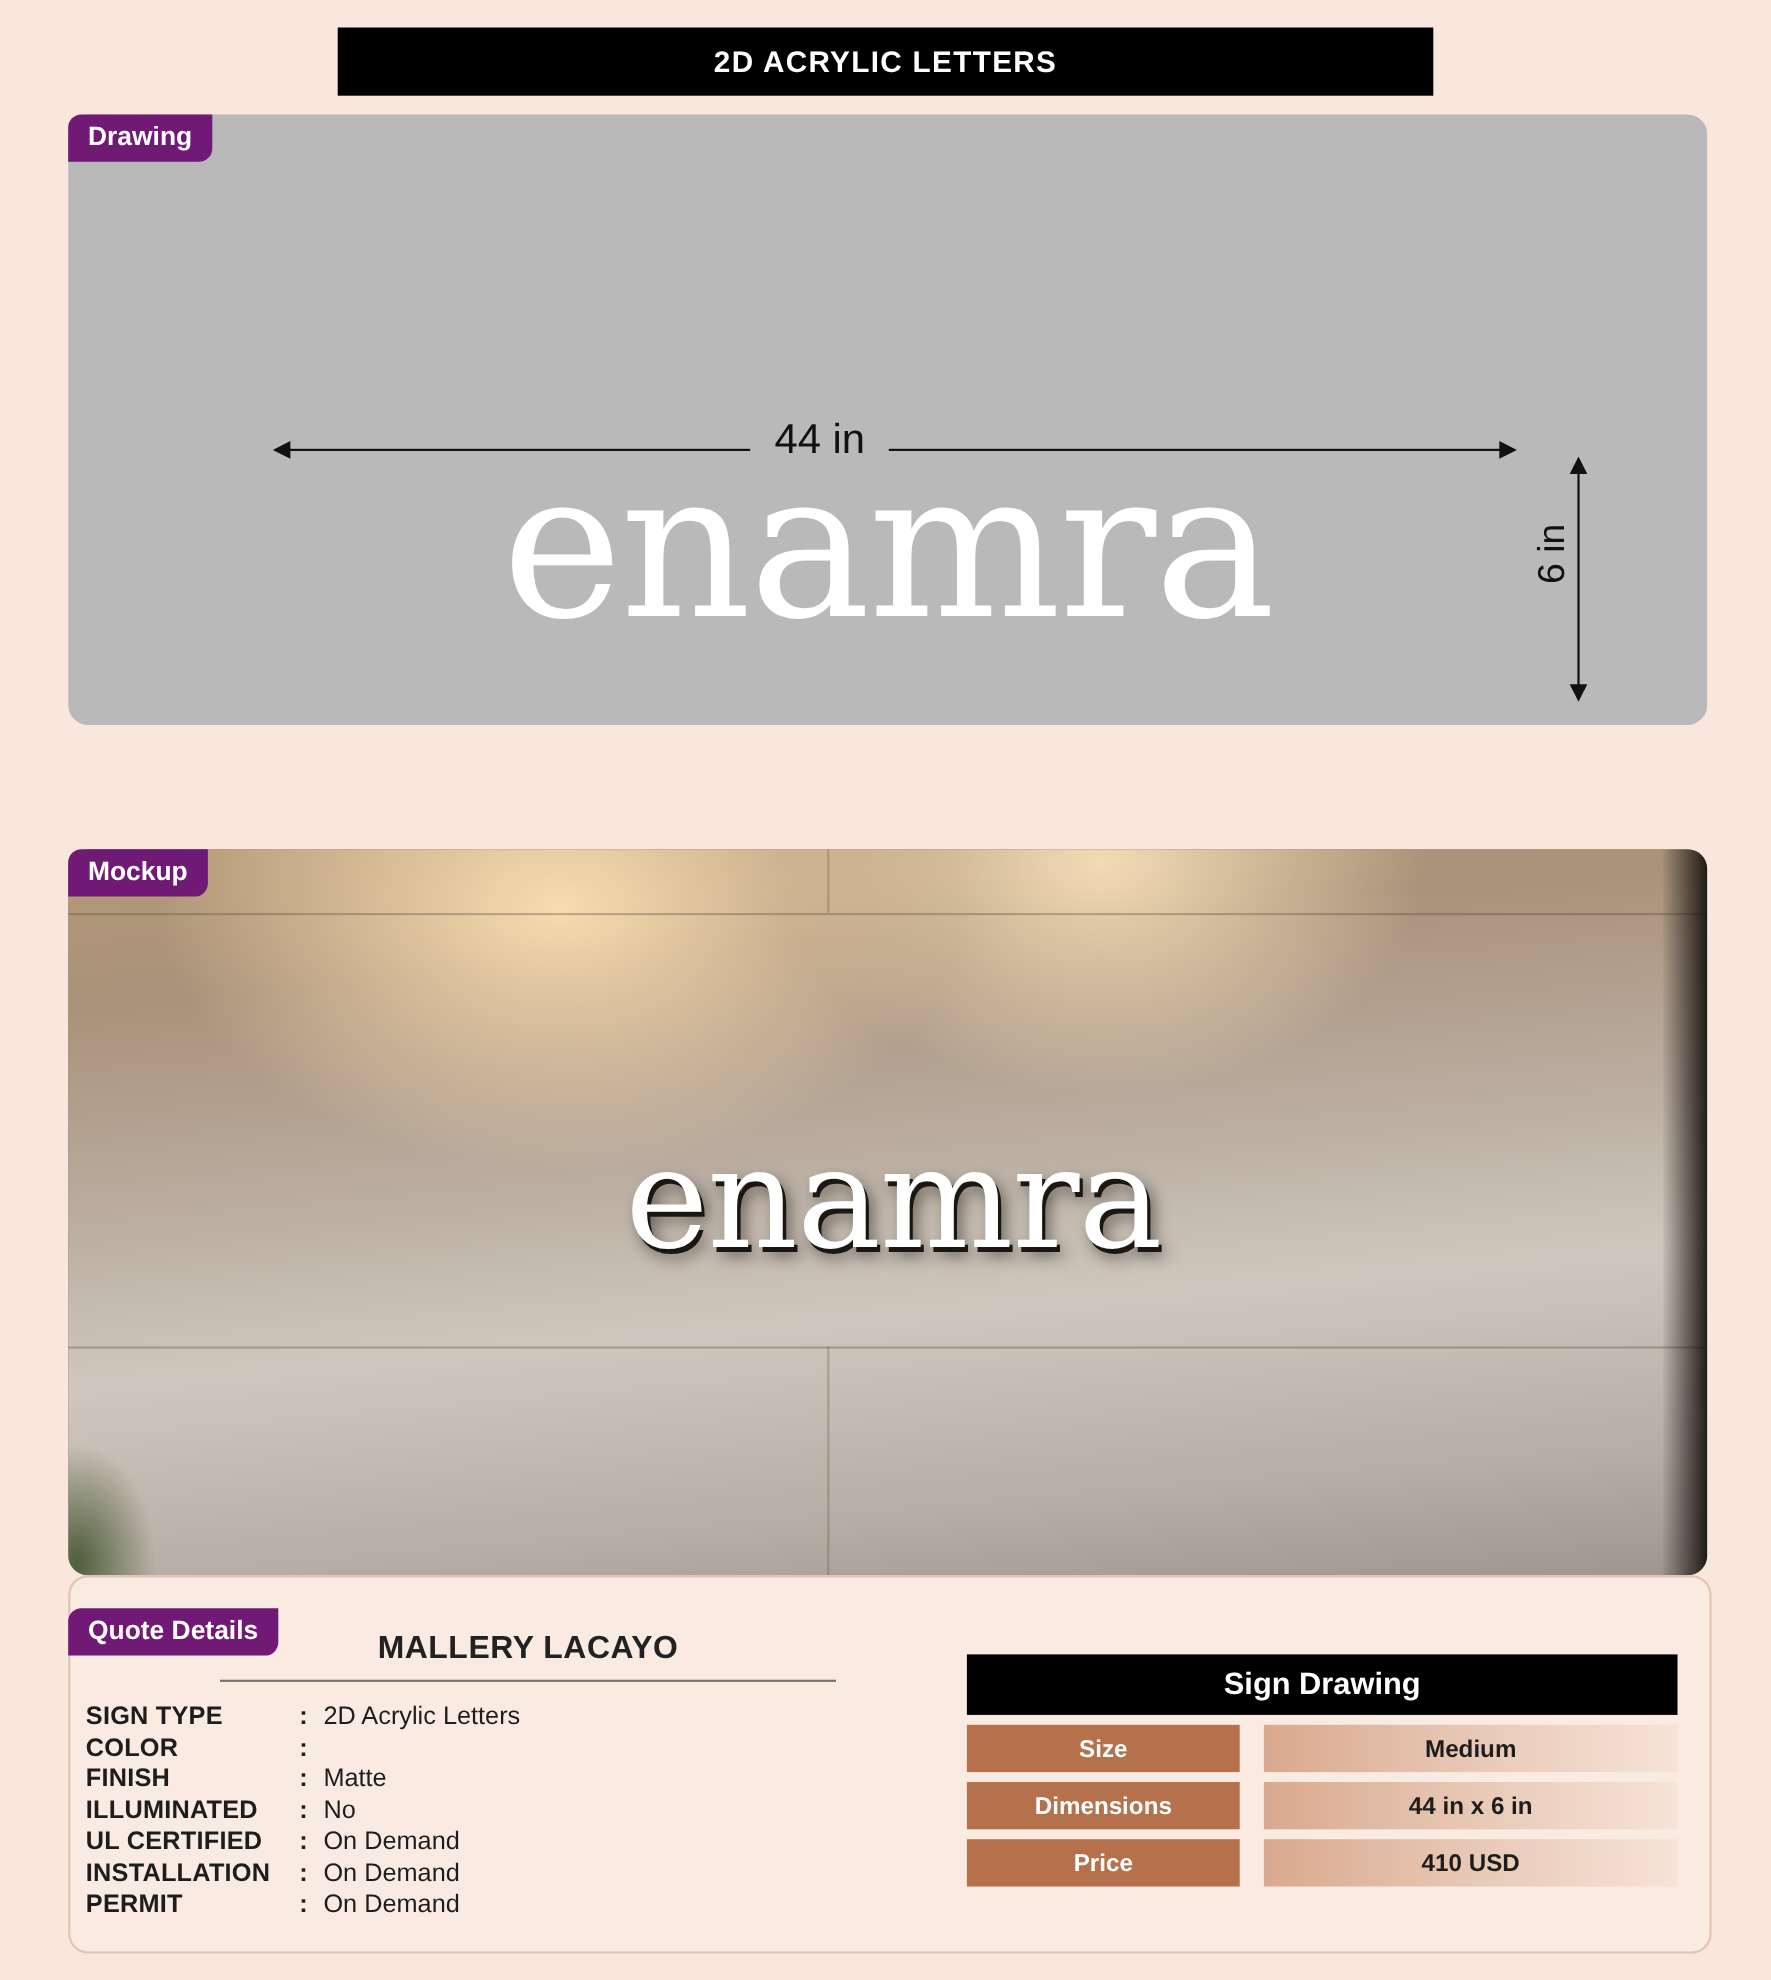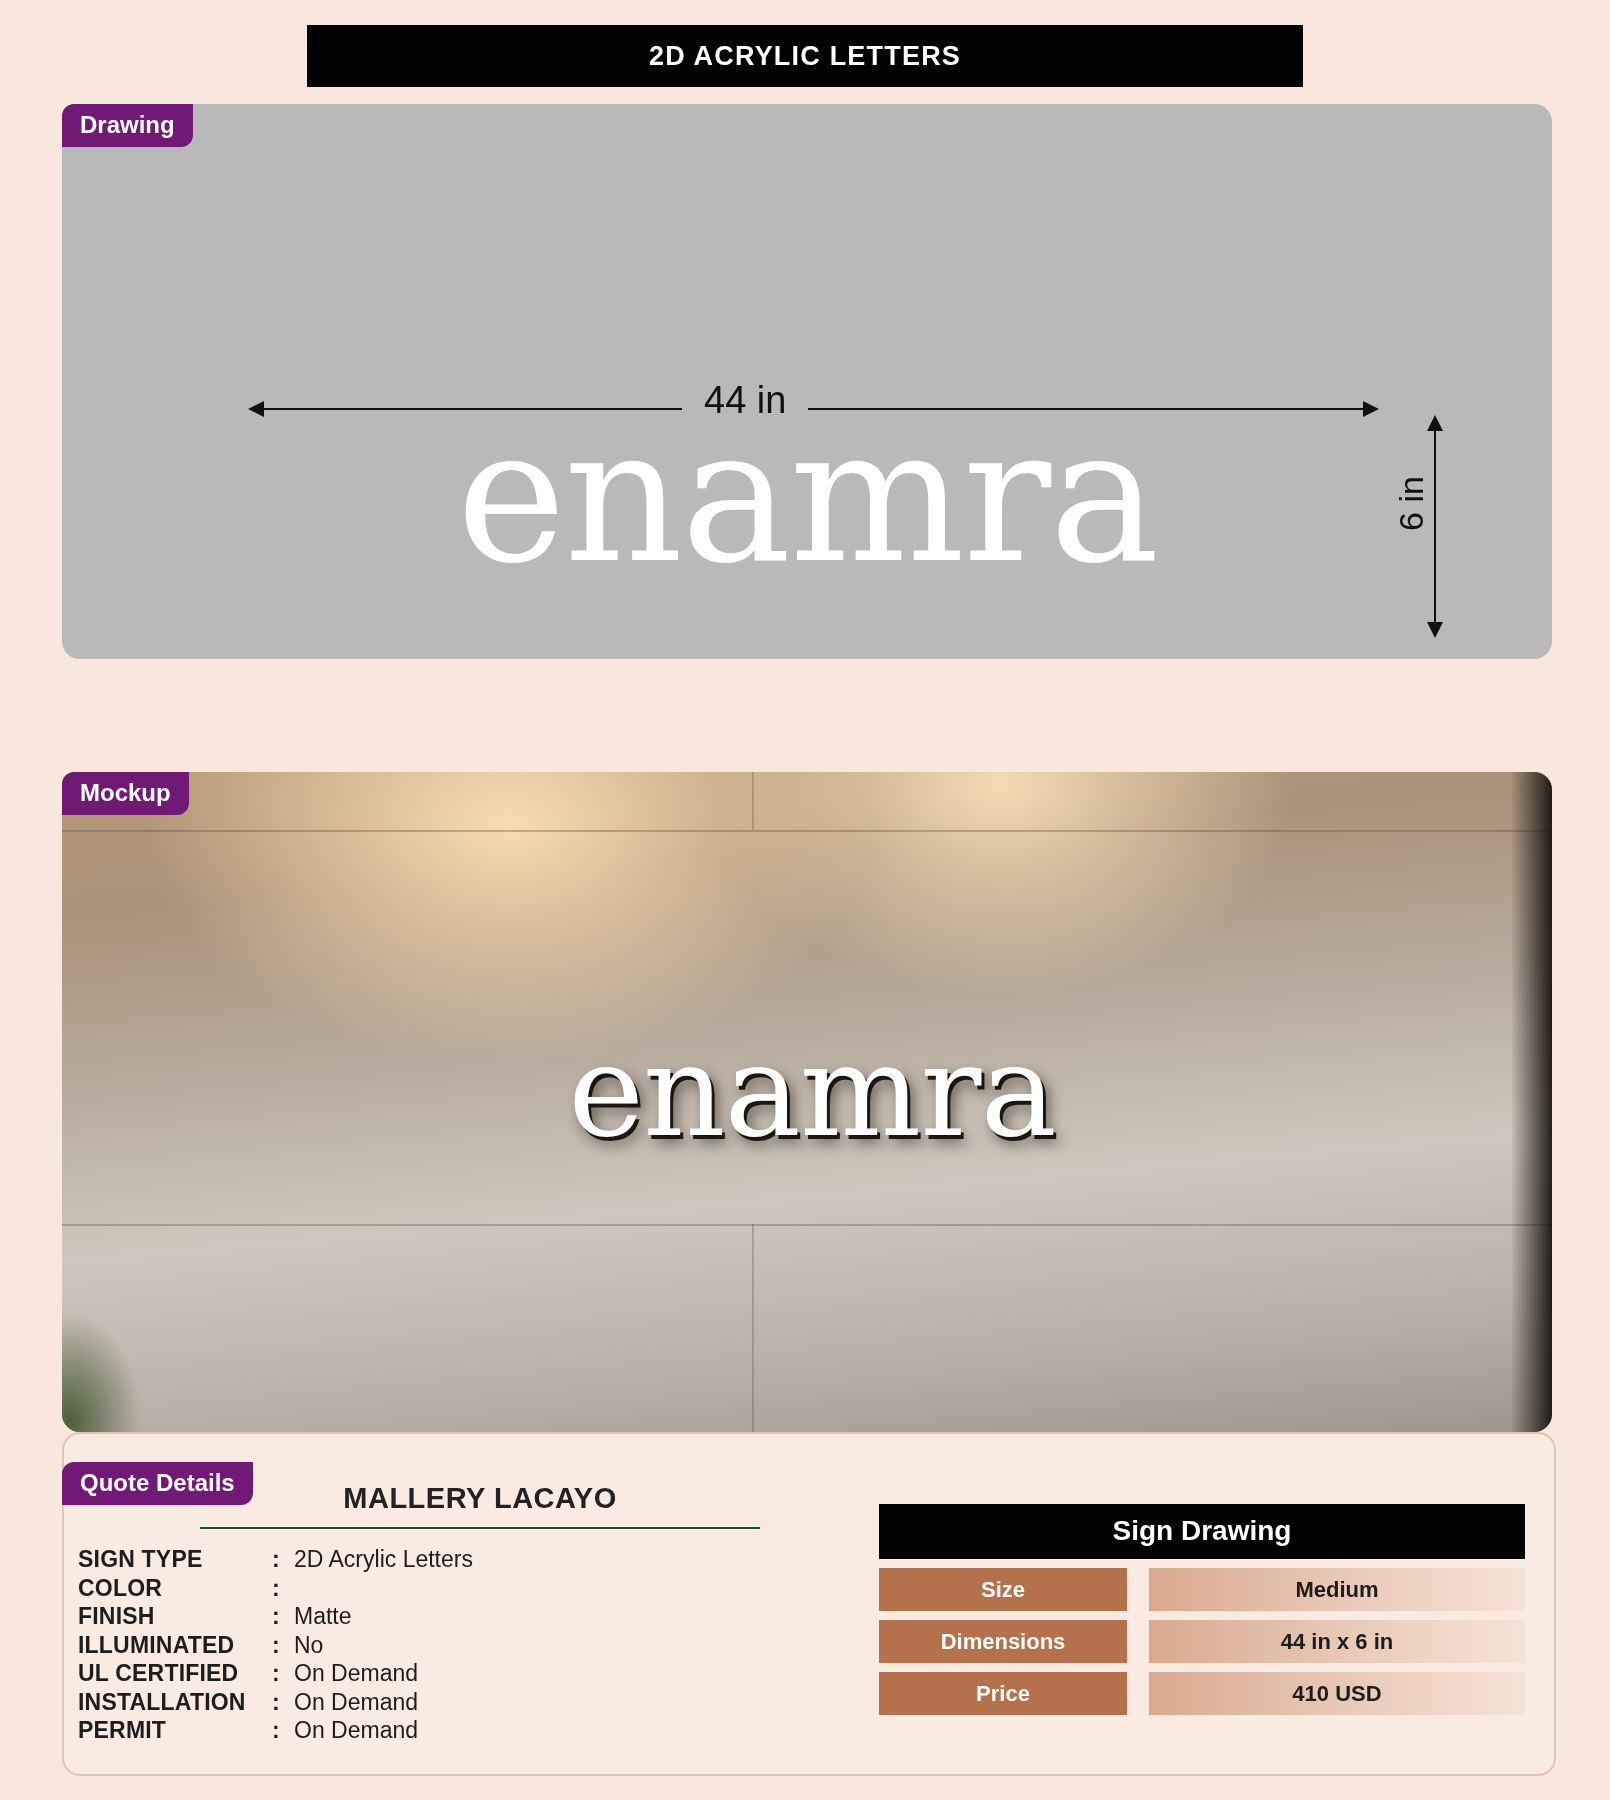--- a/index.html
+++ b/index.html
@@ -210,21 +210,21 @@
     position: absolute;
     left: 200px;
     top: 1482px;
     width: 560px;
     text-align: center;
     font-size: 29px;
     font-weight: bold;
     color: #222;
     letter-spacing: 0.5px;
     padding-bottom: 12px;
-    border-bottom: 2px solid #14532d;
+    border-bottom: 2px solid #737373;
   }
 
   .spec-list {
     position: absolute;
     left: 78px;
     top: 1545px;
     width: 700px;
   }
   .spec-row {
     display: flex;

